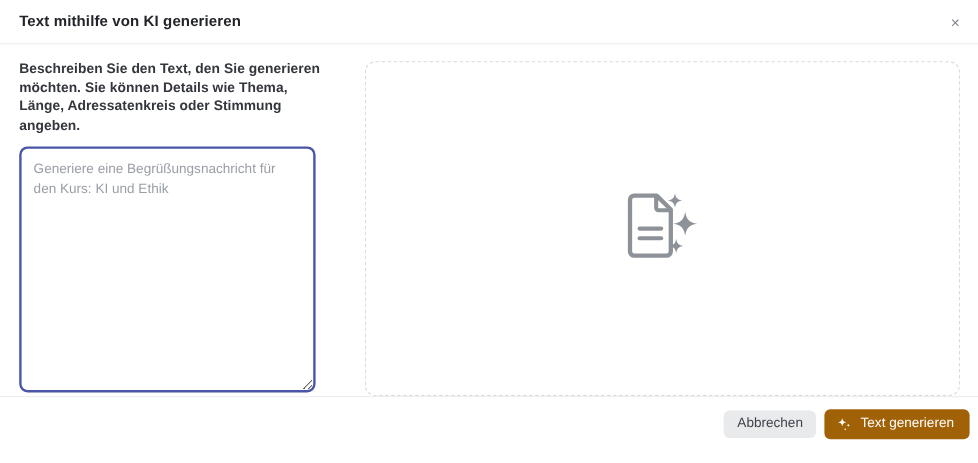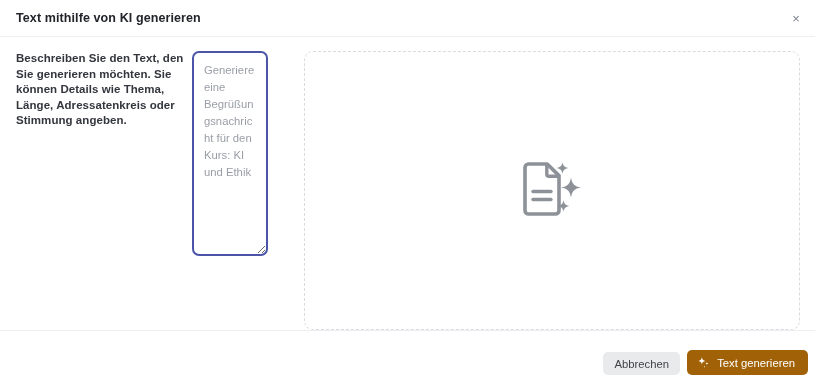--- a/index.html
+++ b/index.html
@@ -69,21 +69,21 @@
     position: relative;
     display: flex;
     padding: 14px 15px 0 16px;
   }
 
   
   .prompt-column {
     width: 252px;
     flex: 0 0 252px;
     display: flex;
-    flex-direction: row;
+    flex-direction: column;
   }
 
   .prompt-instructions {
     font-size: 11.5px;
     font-weight: bold;
     line-height: 15.5px;
     color: #33363d;
     margin-bottom: 9px;
     letter-spacing: 0.05px;
   }
@@ -130,21 +130,21 @@
   .preview-icon {
     display: block;
     color: #8d9299;
   }
 
   
   .dialog-footer {
     flex: 0 0 45px;
     border-top: 1px solid #eceef1;
     display: flex;
-    align-items: flex-end;
+    align-items: center;
     justify-content: flex-end;
     padding-right: 7px;
     gap: 7px;
   }
 
   .btn {
     font-family: "Liberation Sans", sans-serif;
     font-size: 11.3px;
     border: none;
     border-radius: 5px;

